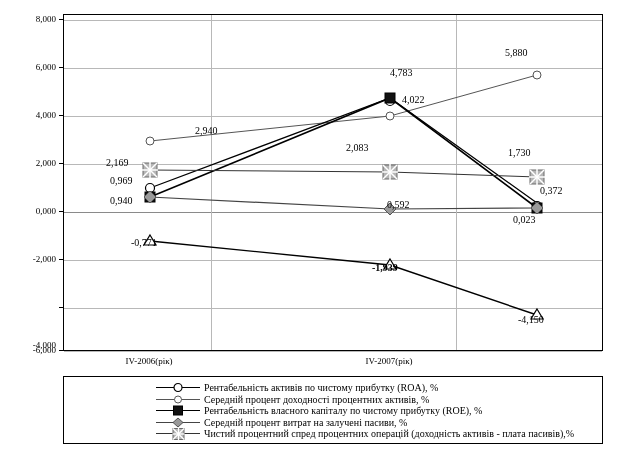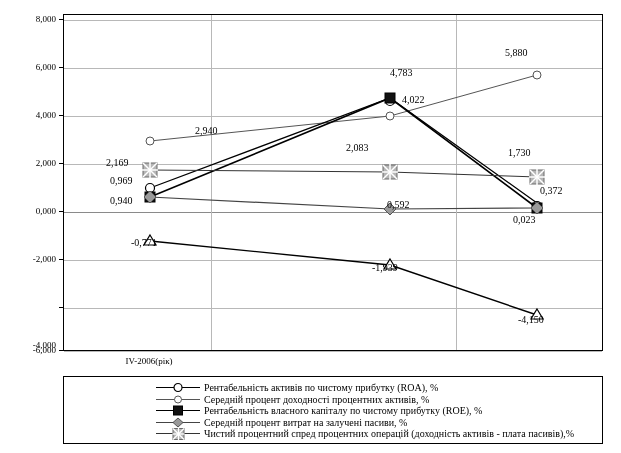--- a/index.html
+++ b/index.html
@@ -230,24 +230,25 @@
 
   <div class="dlabel" style="left:110px; top:176px;">0,969</div>
   <div class="dlabel" style="left:390px; top:68px;">4,783</div>
   <div class="dlabel" style="left:540px; top:186px;">0,372</div>
 
   <div class="dlabel" style="left:110px; top:196px;">0,940</div>
   <div class="dlabel" style="left:387px; top:200px;">0,592</div>
   <div class="dlabel" style="left:513px; top:215px;">0,023</div>
 
   <div class="dlabel" style="left:131px; top:238px;">-0,771</div>
-  <div class="dlabel" style="left:372px; top:263px;">-1,939</div>
+  <div class="dlabel" style="left:372px; top:263px;font-weight:bold;">-1,939</div>
   <div class="dlabel" style="left:518px; top:315px;">-4,150</div>
 
   <div class="xtick-label" style="left:89px;">IV-2006(рік)</div>
+  <div class="xtick-label" style="left:329px;">IV-2007(рік)</div>
 
   <div class="legend">
     <div class="legend-row">
       <span class="legend-marker">
         <span class="lm-line"></span>
         <svg class="lm-sym" width="12" height="11">
             <circle cx="6" cy="5.5" r="4" fill="#ffffff" stroke="#000000" stroke-width="1.2"></circle>
           </svg>
       </span>
       <span class="legend-label">Рентабельнiсть активiв по чистому прибутку (ROA), %</span>

